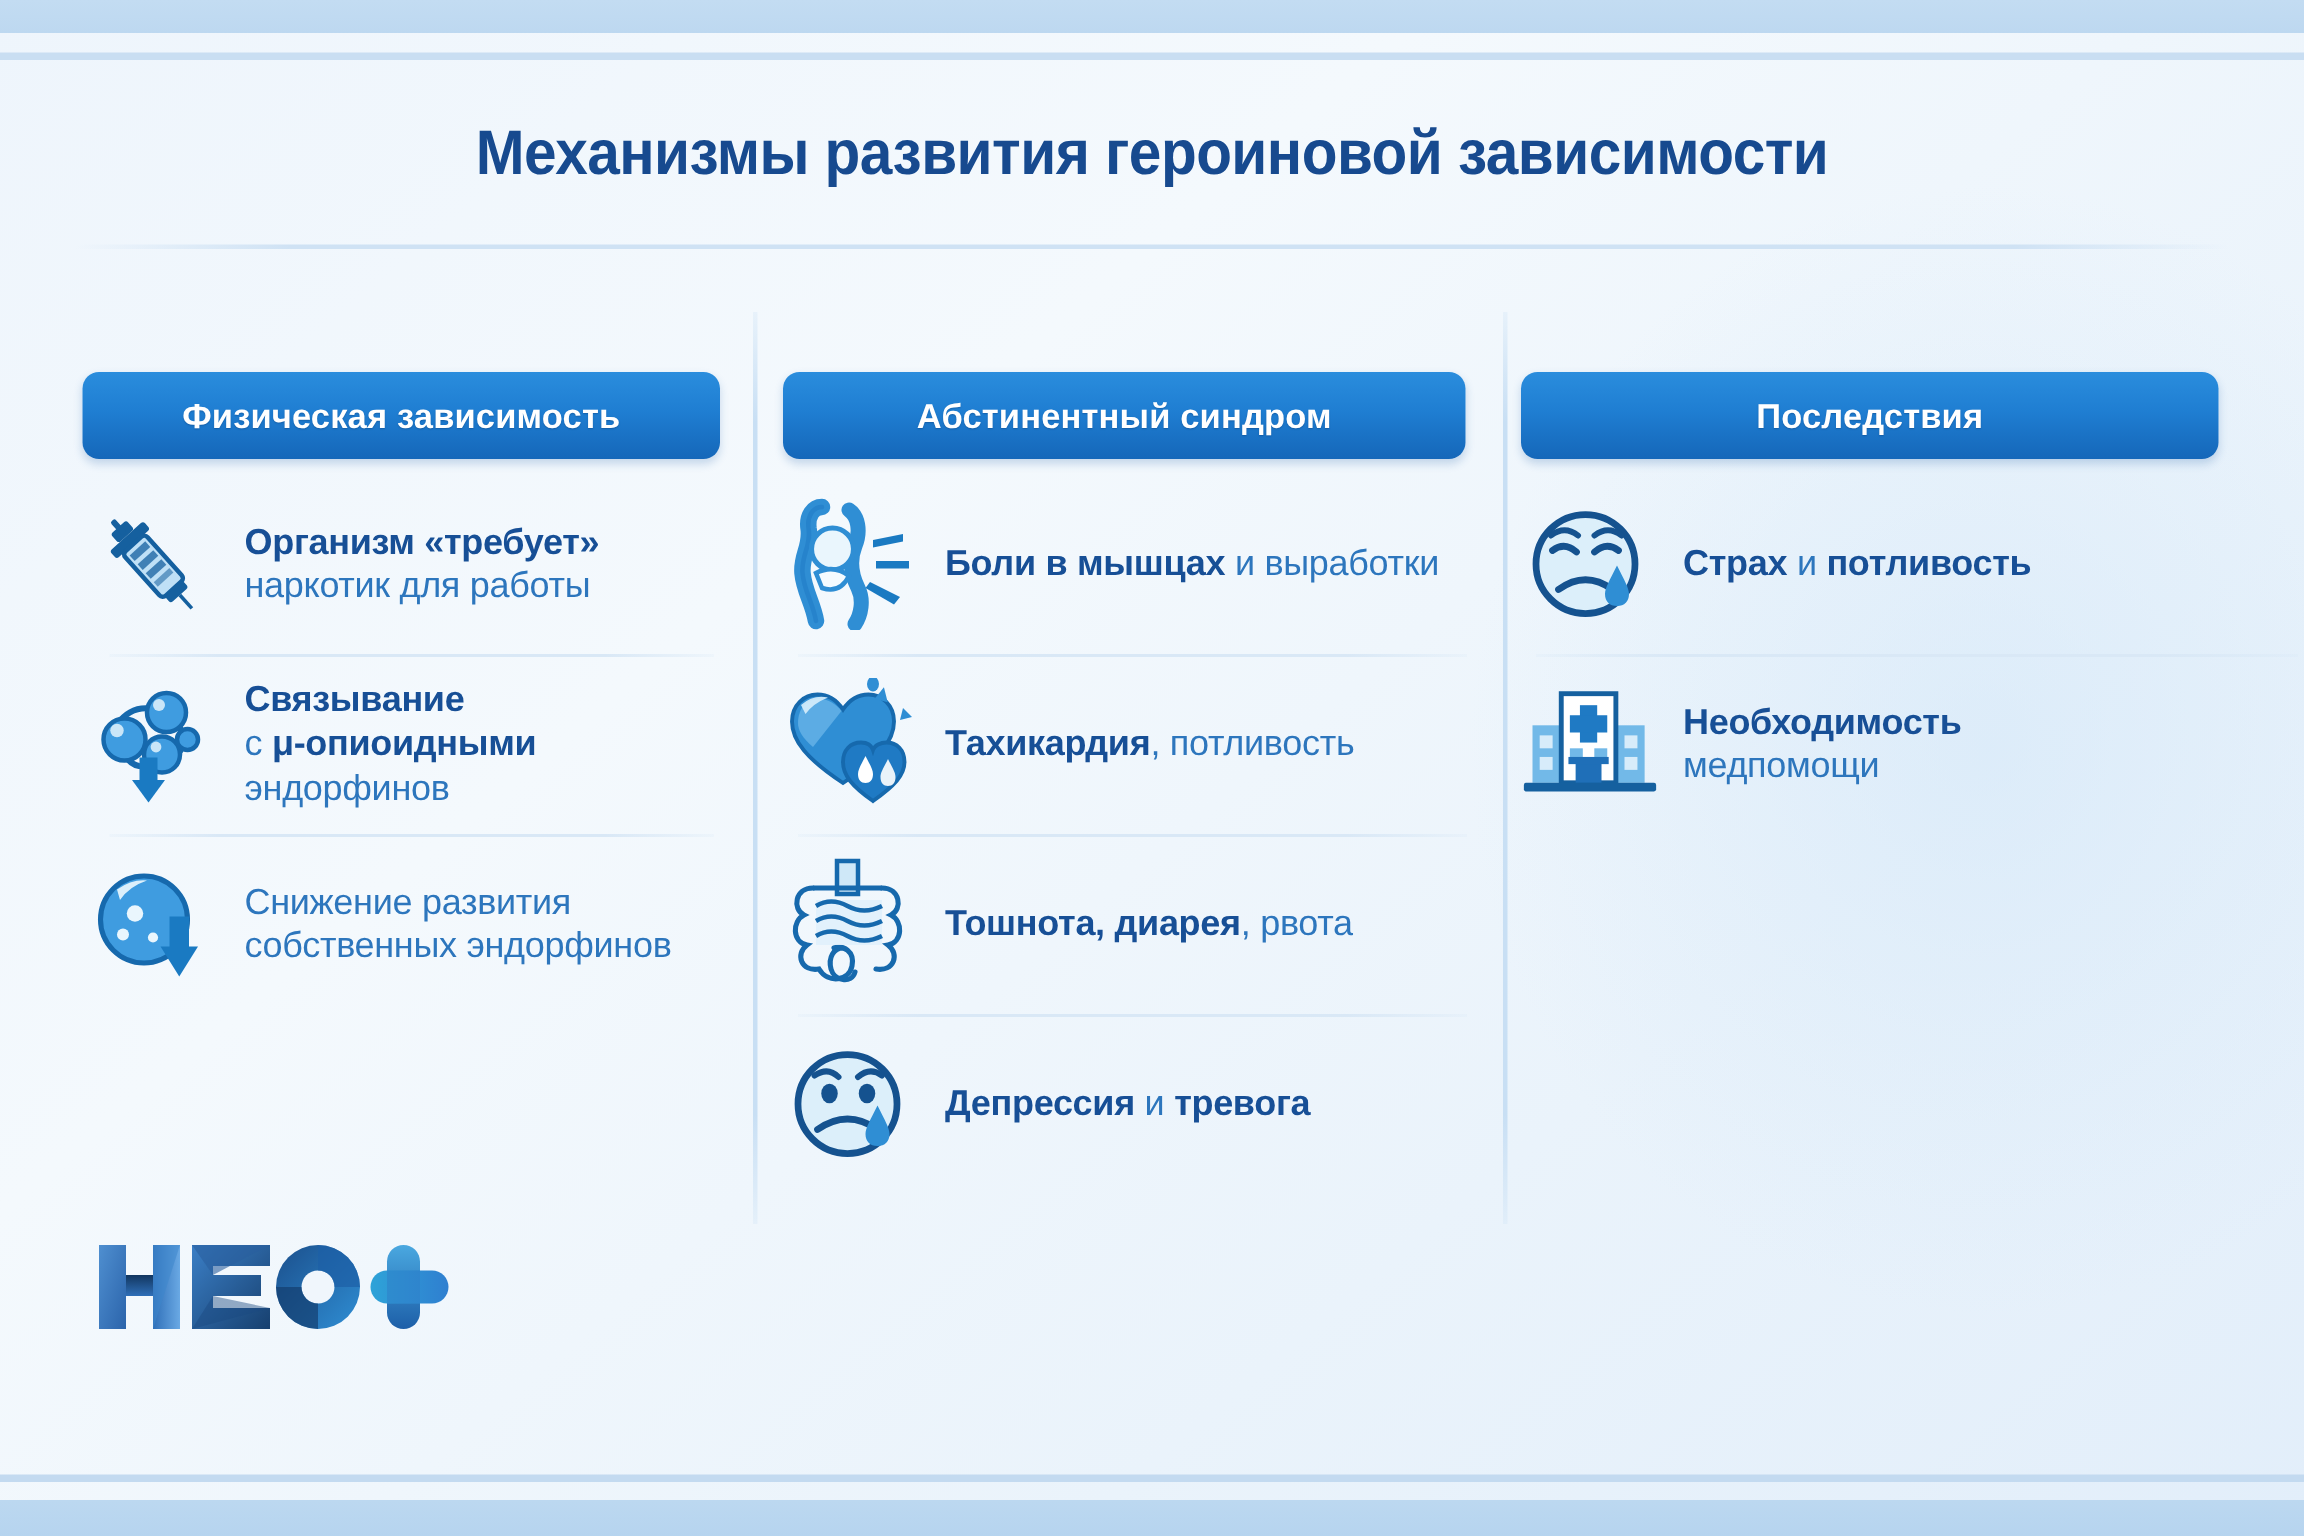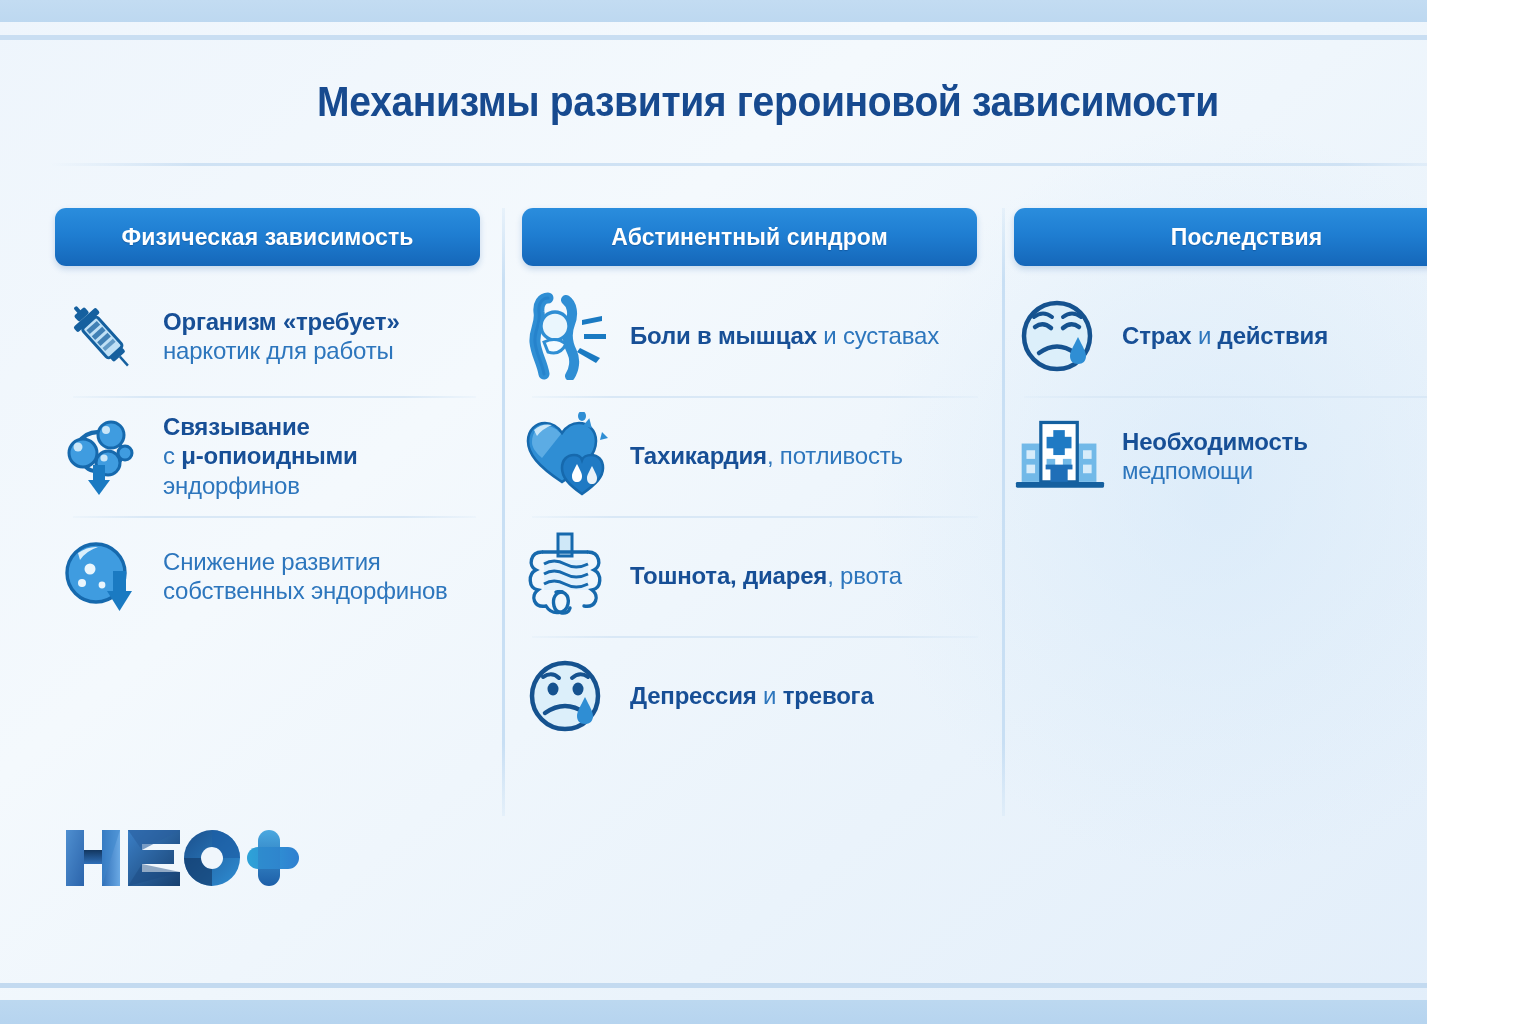--- a/index.html
+++ b/index.html
@@ -7,21 +7,21 @@
 
   html, body {
     width: 1536px;
     height: 1024px;
     overflow: hidden;
     font-family: "Liberation Sans", "DejaVu Sans", sans-serif;
   }
 
   #poster {
     position: relative;
-    width: 1427px;
+    width: 1536px;
     height: 1024px;
     background: linear-gradient(140deg, #eef5fc 0%, #f4f9fd 35%, #eaf3fb 70%, #e2eefa 100%);
     overflow: hidden;
   }
 
   
   .band-top {
     position: absolute; left: 0; top: 0; width: 1536px; height: 22px;
     background: linear-gradient(180deg, #c3dcf2 0%, #bdd8f0 100%);
   }
@@ -94,20 +94,21 @@
     background: linear-gradient(180deg, #2a8ddd 0%, #1f7ed2 45%, #1567b9 100%);
     box-shadow: 0 3px 6px rgba(30,95,170,0.22);
     display: flex;
     align-items: center;
     justify-content: center;
     color: #ffffff;
     font-size: 23px;
     font-weight: 700;
     letter-spacing: 0.1px;
     text-shadow: 0 1px 1px rgba(10,50,100,0.35);
+    margin-top: 40px;
   }
   .column.c1 .col-header { width: 425px; }
   .column.c2 .col-header { width: 455px; }
   .column.c3 .col-header { width: 465px; }
 
   
   .item-list { margin-top: 10px; }
 
   .item {
     position: relative;
@@ -263,21 +264,21 @@
               <circle cx="33" cy="34" r="14" fill="#eaf6fd" stroke="#2f8ed4" stroke-width="3.4"></circle>
               <path d="M22 50 Q34 44 44 52 Q38 64 26 60 Z" fill="#f4fbff" stroke="#2f8ed4" stroke-width="3"></path>
               <g fill="#1a7ac2">
                 <path d="M60 28 L80 24 L80 29 L60 33 Z"></path>
                 <path d="M62 42 L84 42 L84 47 L62 47 Z"></path>
                 <path d="M58 56 L78 66 L74 71 L55 60 Z"></path>
               </g>
             </svg>
           </div>
           <div class="item-text">
-              <span class="ln"><span class="b">Боли в мышцах </span><span class="n">и суставах</span></span>
+              <span class="ln"><span class="b">Боли в мышцах </span><span class="n">и выработки</span></span>
             </div>
         </div>
 
         <div class="item">
           <div class="item-icon">
             <svg width="92" height="88" viewBox="0 0 92 88">
               <path d="M40 70 C16 54 6 42 6 29 C6 18 14 11 23 11 C30 11 36 15 40 21 C44 15 50 11 57 11 C66 11 74 18 74 29 C74 42 64 54 40 70 Z" fill="#2f8ed4" stroke="#1669ad" stroke-width="2.6"></path>
               <path d="M10 30 C10 20 16 14 24 14 C30 14 35 17 39 22 L20 46 C13 40 10 35 10 30 Z" fill="#64b2e6" opacity="0.85"></path>
               <path d="M12 18 Q20 11 30 13 Q20 17 15 24 Z" fill="#d8eefb" opacity="0.9"></path>
               <path d="M60 82 C46 72 40 65 40 56 C40 48 45 43 52 43 C56 43 59 45 60 48 C61 45 65 43 69 43 C76 43 81 48 81 56 C81 65 74 72 60 82 Z" fill="#1f7ac4" stroke="#1669ad" stroke-width="2.6"></path>
@@ -344,21 +345,21 @@
               <circle cx="40" cy="43" r="33" fill="#dceffa" stroke="#15528f" stroke-width="4.5"></circle>
               <path d="M22 60 Q40 47 58 60" stroke="#15528f" stroke-width="4.5" fill="none" stroke-linecap="round"></path>
               <path d="M18 34 Q26 28 34 35" stroke="#15528f" stroke-width="4.5" fill="none" stroke-linecap="round"></path>
               <path d="M46 35 Q54 28 62 34" stroke="#15528f" stroke-width="4.5" fill="none" stroke-linecap="round"></path>
               <path d="M17 24 Q26 17 35 24" stroke="#15528f" stroke-width="4" fill="none" stroke-linecap="round"></path>
               <path d="M46 24 Q55 17 64 24" stroke="#15528f" stroke-width="4" fill="none" stroke-linecap="round"></path>
               <path d="M61 44 C56 54 53 59 53 63 C53 68 56 71 61 71 C66 71 69 68 69 63 C69 59 66 54 61 44 Z" fill="#2f8ed4"></path>
             </svg>
           </div>
           <div class="item-text">
-              <span class="ln"><span class="b">Страх </span><span class="n">и </span><span class="b">действия</span></span>
+              <span class="ln"><span class="b">Страх </span><span class="n">и </span><span class="b">потливость</span></span>
             </div>
         </div>
 
         <div class="item">
           <div class="item-icon">
             <svg width="96" height="82" viewBox="0 0 96 82">
               <rect x="8" y="28" width="20" height="40" fill="#72b9e8"></rect>
               <rect x="66" y="28" width="20" height="40" fill="#72b9e8"></rect>
               <rect x="28" y="6" width="38" height="62" fill="#ffffff" stroke="#15609f" stroke-width="3.4"></rect>
               <g fill="#1f7ac4">

